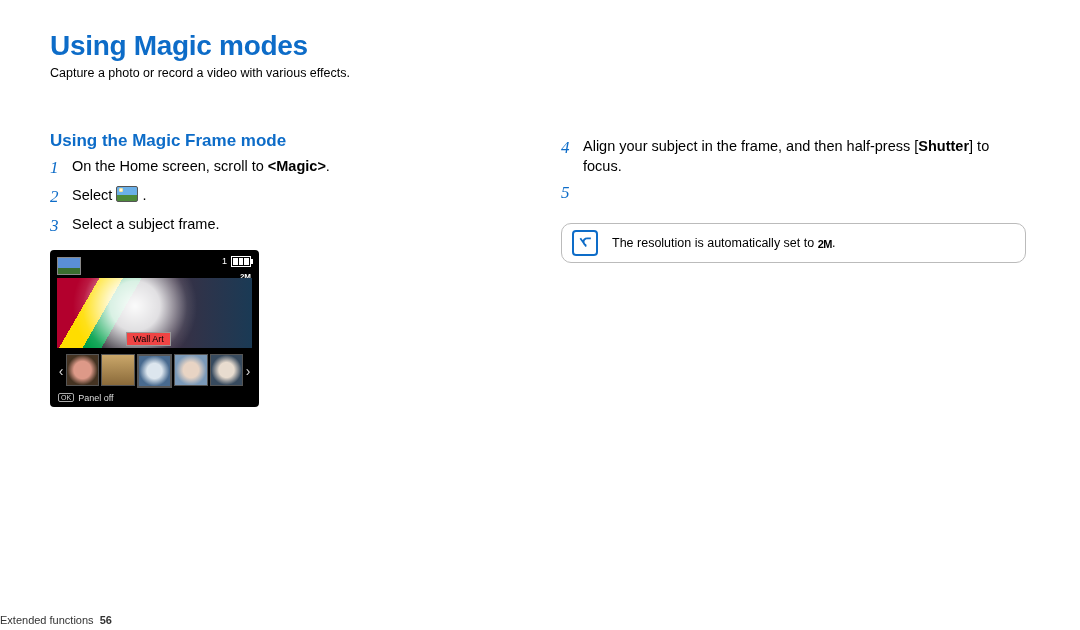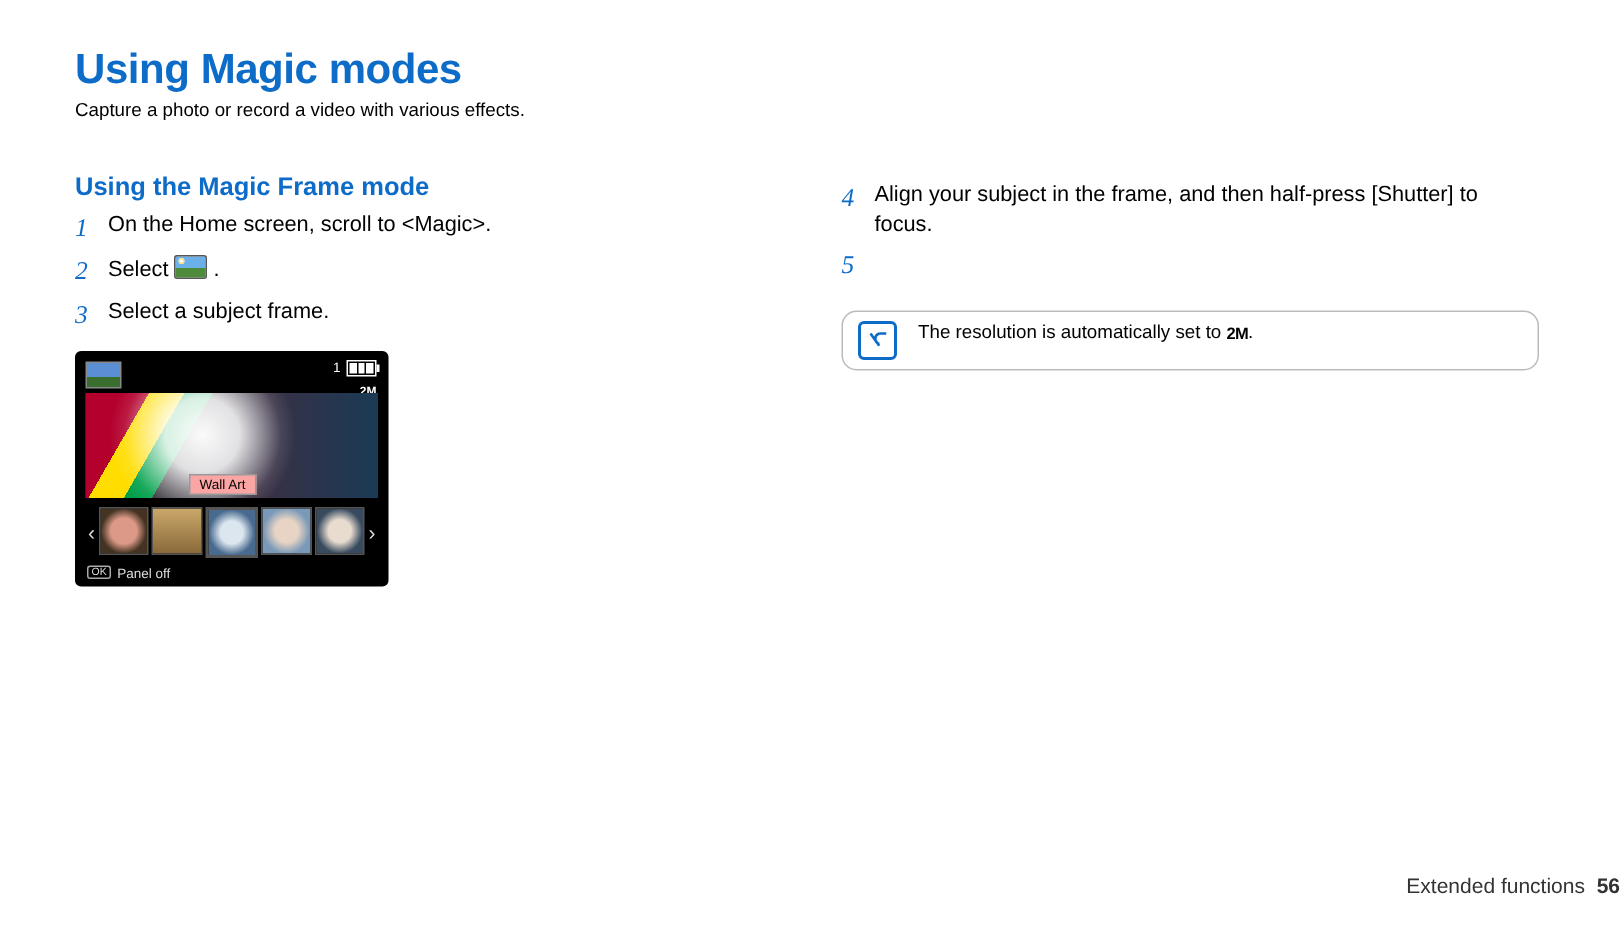--- a/index.html
+++ b/index.html
@@ -21,21 +21,21 @@
   .title {
     color: #0d6cc8;
     font-size: 28px;
     font-weight: 700;
     margin: 0 0 4px 0;
     font-family: Arial, Helvetica, sans-serif;
     letter-spacing: -0.3px;
   }
   .subtitle {
     font-size: 12.5px;
-    margin: 0 0 4px 0;
+    margin: 0 0 20px 0;
   }
   .columns {
     display: flex;
     gap: 46px;
   }
   .col {
     width: 465px;
     margin-top: 31px;
   }
   .section-heading {
@@ -85,20 +85,21 @@
   }
   .inline-icon::after{
     content:"";
     position:absolute;
     left:2px; top:1px; width:4px; height:4px;
     background:#fff; border-radius:50%;
     box-shadow: 0 0 0 1px #ffe27a inset;
   }
   .note-box {
     display: flex;
+    align-items: center;
     border: 1px solid #bbb;
     border-radius: 10px;
     padding: 6px 10px;
     margin-top: 18px;
     font-size: 12.5px;
     gap: 14px;
   }
   .note-icon {
     width: 22px;
     height: 22px;
@@ -161,21 +162,21 @@
     position: absolute;
     top: 26px; left: 5px; right: 5px; height: 70px;
     background:
       radial-gradient(circle at 40% 40%, rgba(255,255,255,0.98) 0%, rgba(255,255,255,0.85) 20%, rgba(255,255,255,0.1) 42%, rgba(0,0,0,0) 50%),
       linear-gradient(120deg, #b3002d 0%, #b3002d 18%, #ffdd00 18%, #ffdd00 28%, #00a04a 28%, #00a04a 36%, transparent 36%),
       linear-gradient(to right, #2a2a2a, #3a3044 60%, #1a3a55);
   }
   .cs-label {
     position: absolute;
     top: 80px; left: 74px;
-    background: #fca5a5;
+    background: #ef4444;
     color: #000;
     font-size: 9px;
     padding: 1px 6px;
     border: 1px solid #999;
   }
   .cs-filmstrip {
     position: absolute;
     bottom: 18px; left: 4px; right: 4px;
     height: 32px;
     display: flex;
@@ -201,29 +202,29 @@
     position:absolute; bottom:2px; left:6px;
     color:#ddd; font-size:9px;
     display:flex; align-items:center; gap:4px;
   }
   .ok-box{
     border:1px solid #aaa; font-size:7px; padding:0 2px; border-radius:2px;
   }
 
   .footer {
     position: absolute;
-    bottom: 32px;
+    bottom: 4px;
     width: 100%;
     left: 0;
-    text-align: right;
-    font-size: 14px;
+    text-align: left;
+    font-size: 11px;
     color: #333;
   }
   .footer .pn { font-weight: 700; }
-  b { font-weight: 400; text-align: center; }
+  b { font-weight: 700; text-align: center; }
 </style>
 </head>
 <body>
 
 <div class="page">
 
   <h1 class="title">Using Magic modes</h1>
   <p class="subtitle">Capture a photo or record a video with various effects.</p>
 
   <div class="columns">

